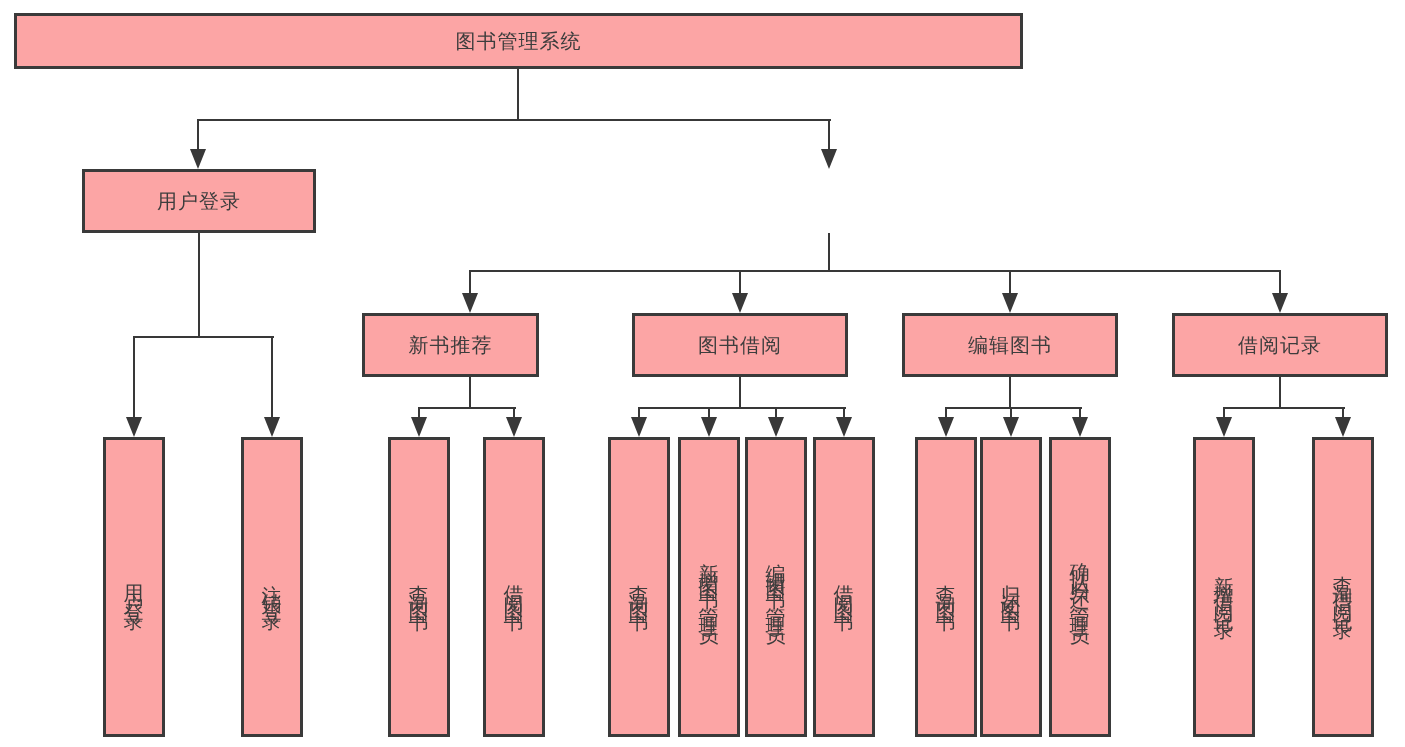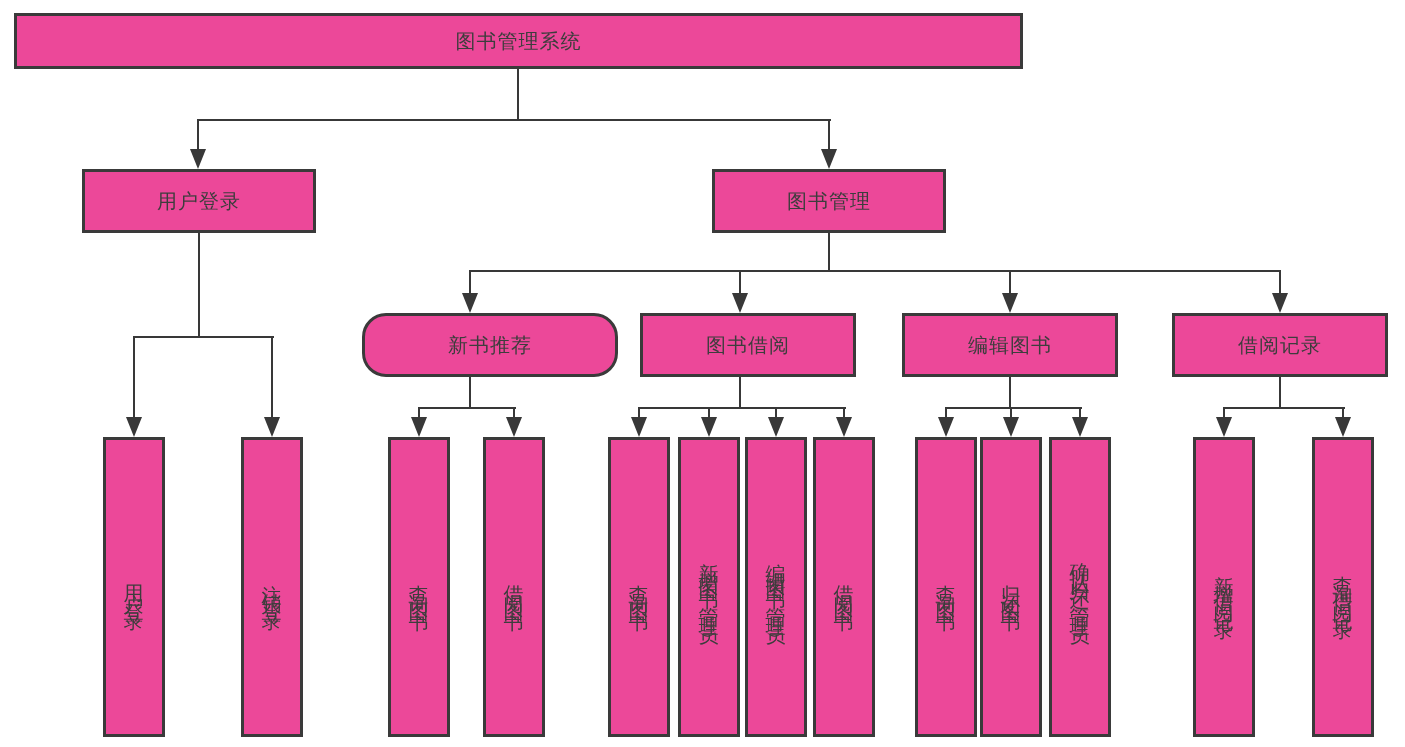--- a/index.html
+++ b/index.html
@@ -12,21 +12,21 @@
     position: relative;
     width: 1405px;
     height: 747px;
     background: #ffffff;
     overflow: hidden;
   }
   .box {
     position: absolute;
     box-sizing: border-box;
     border: 3px solid #3a3a3a;
-    background: #ec4899;
+    background: #fca5a5;
     display: flex;
     align-items: center;
     justify-content: center;
     color: #3d3d3d;
     font-size: 20px;
     letter-spacing: 1px;
     text-align: center;
   }
   .leaf {
     top: 437px;
@@ -81,47 +81,44 @@
 
   <div class="vline" style="left:516.75px; top:69px; height:52px;"></div>
   <div class="hline" style="left:196.75px; top:118.75px; width:634px;"></div>
   <div class="vline" style="left:196.75px; top:119px; height:31px;"></div>
   <div class="arrow" style="left:190px; top:149px;"></div>
   <div class="vline" style="left:827.75px; top:119px; height:31px;"></div>
   <div class="arrow" style="left:821px; top:149px;"></div>
 
   <div class="box" style="left:82px; top:169px; width:234px; height:64px;">
     <span>用户登录</span>
-  </div>
-  <div class="box" style="left:712px; top:169px; width:234px; height:64px;">
-    <span>图书管理</span>
   </div>
 
   <div class="vline" style="left:197.75px; top:233px; height:105px;"></div>
   <div class="hline" style="left:132.75px; top:335.75px; width:141px;"></div>
   <div class="vline" style="left:132.75px; top:336px; height:82px;"></div>
   <div class="arrow" style="left:126px; top:417px;"></div>
   <div class="vline" style="left:270.75px; top:336px; height:82px;"></div>
   <div class="arrow" style="left:264px; top:417px;"></div>
 
   <div class="vline" style="left:827.75px; top:233px; height:39px;"></div>
   <div class="hline" style="left:468.75px; top:269.75px; width:812px;"></div>
   <div class="vline" style="left:468.75px; top:270px; height:25px;"></div>
   <div class="arrow" style="left:462px; top:293px;"></div>
   <div class="vline" style="left:738.75px; top:270px; height:25px;"></div>
   <div class="arrow" style="left:732px; top:293px;"></div>
   <div class="vline" style="left:1008.75px; top:270px; height:25px;"></div>
   <div class="arrow" style="left:1002px; top:293px;"></div>
   <div class="vline" style="left:1278.75px; top:270px; height:25px;"></div>
   <div class="arrow" style="left:1272px; top:293px;"></div>
 
-  <div class="box" style="left:362px; top:313px; width:256px; height:64px;border-radius:24px;">
+  <div class="box" style="left:362px; top:313px; width:177px; height:64px;">
     <span>新书推荐</span>
   </div>
-  <div class="box" style="left:632px; top:313px; width:216px; height:64px;margin-left:8px;">
+  <div class="box" style="left:632px; top:313px; width:216px; height:64px;">
     <span>图书借阅</span>
   </div>
   <div class="box" style="left:902px; top:313px; width:216px; height:64px;">
     <span>编辑图书</span>
   </div>
   <div class="box" style="left:1172px; top:313px; width:216px; height:64px;">
     <span>借阅记录</span>
   </div>
 
   <div class="vline" style="left:468.75px; top:377px; height:32px;"></div>

